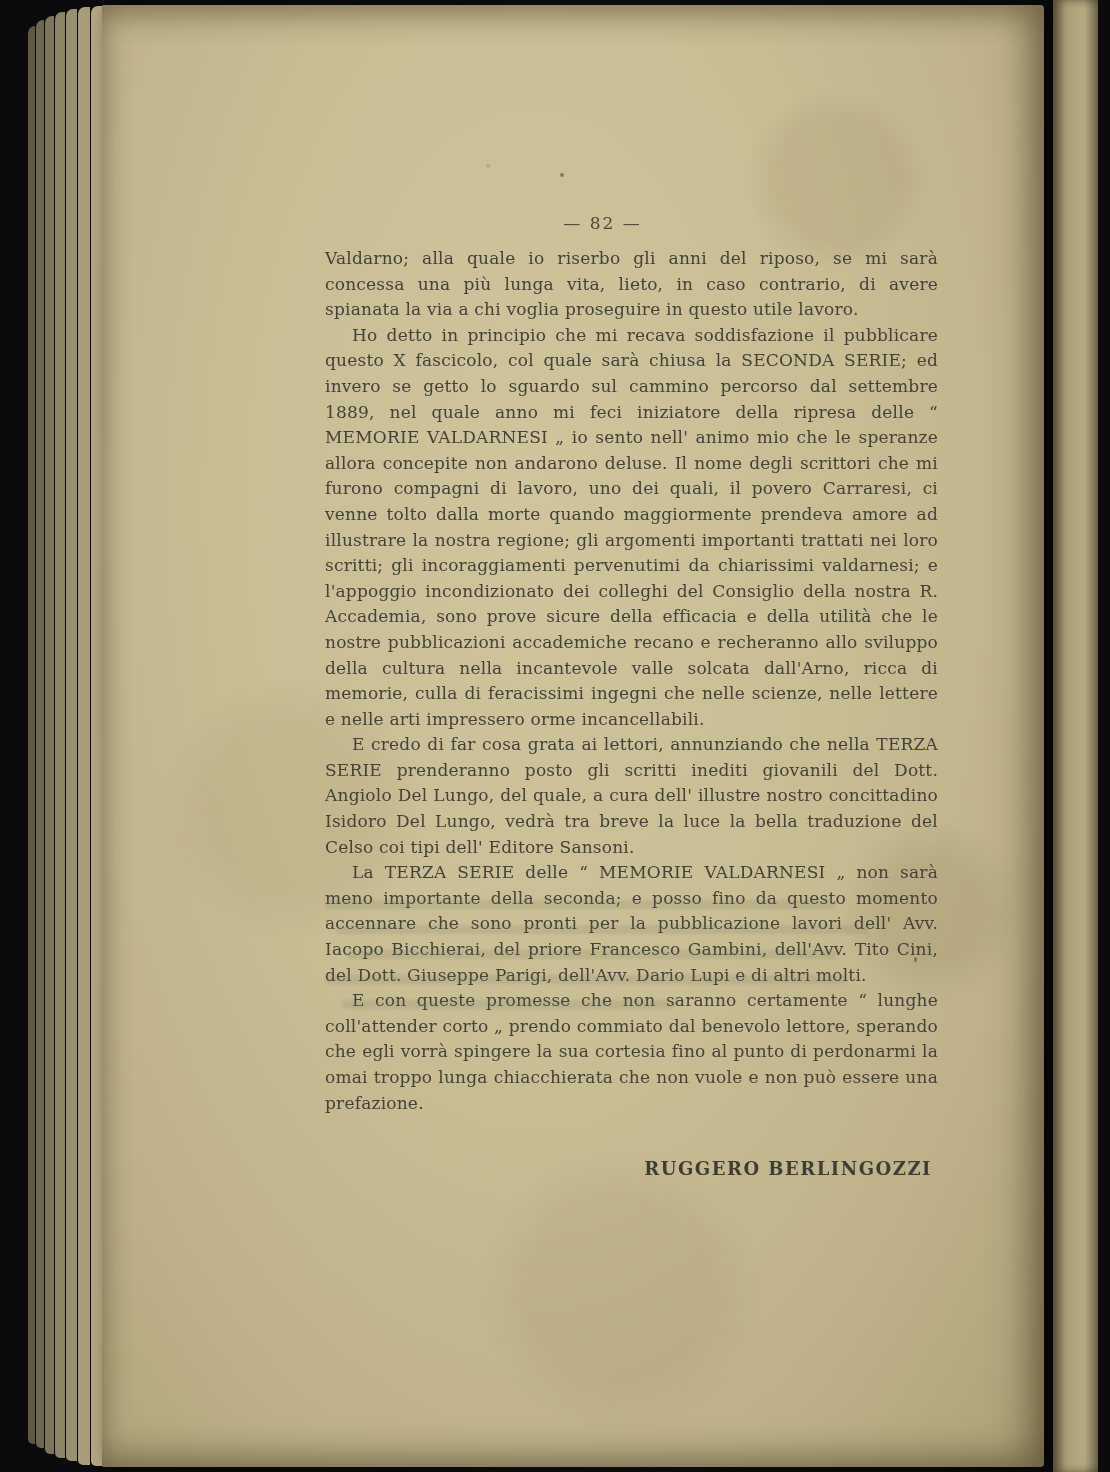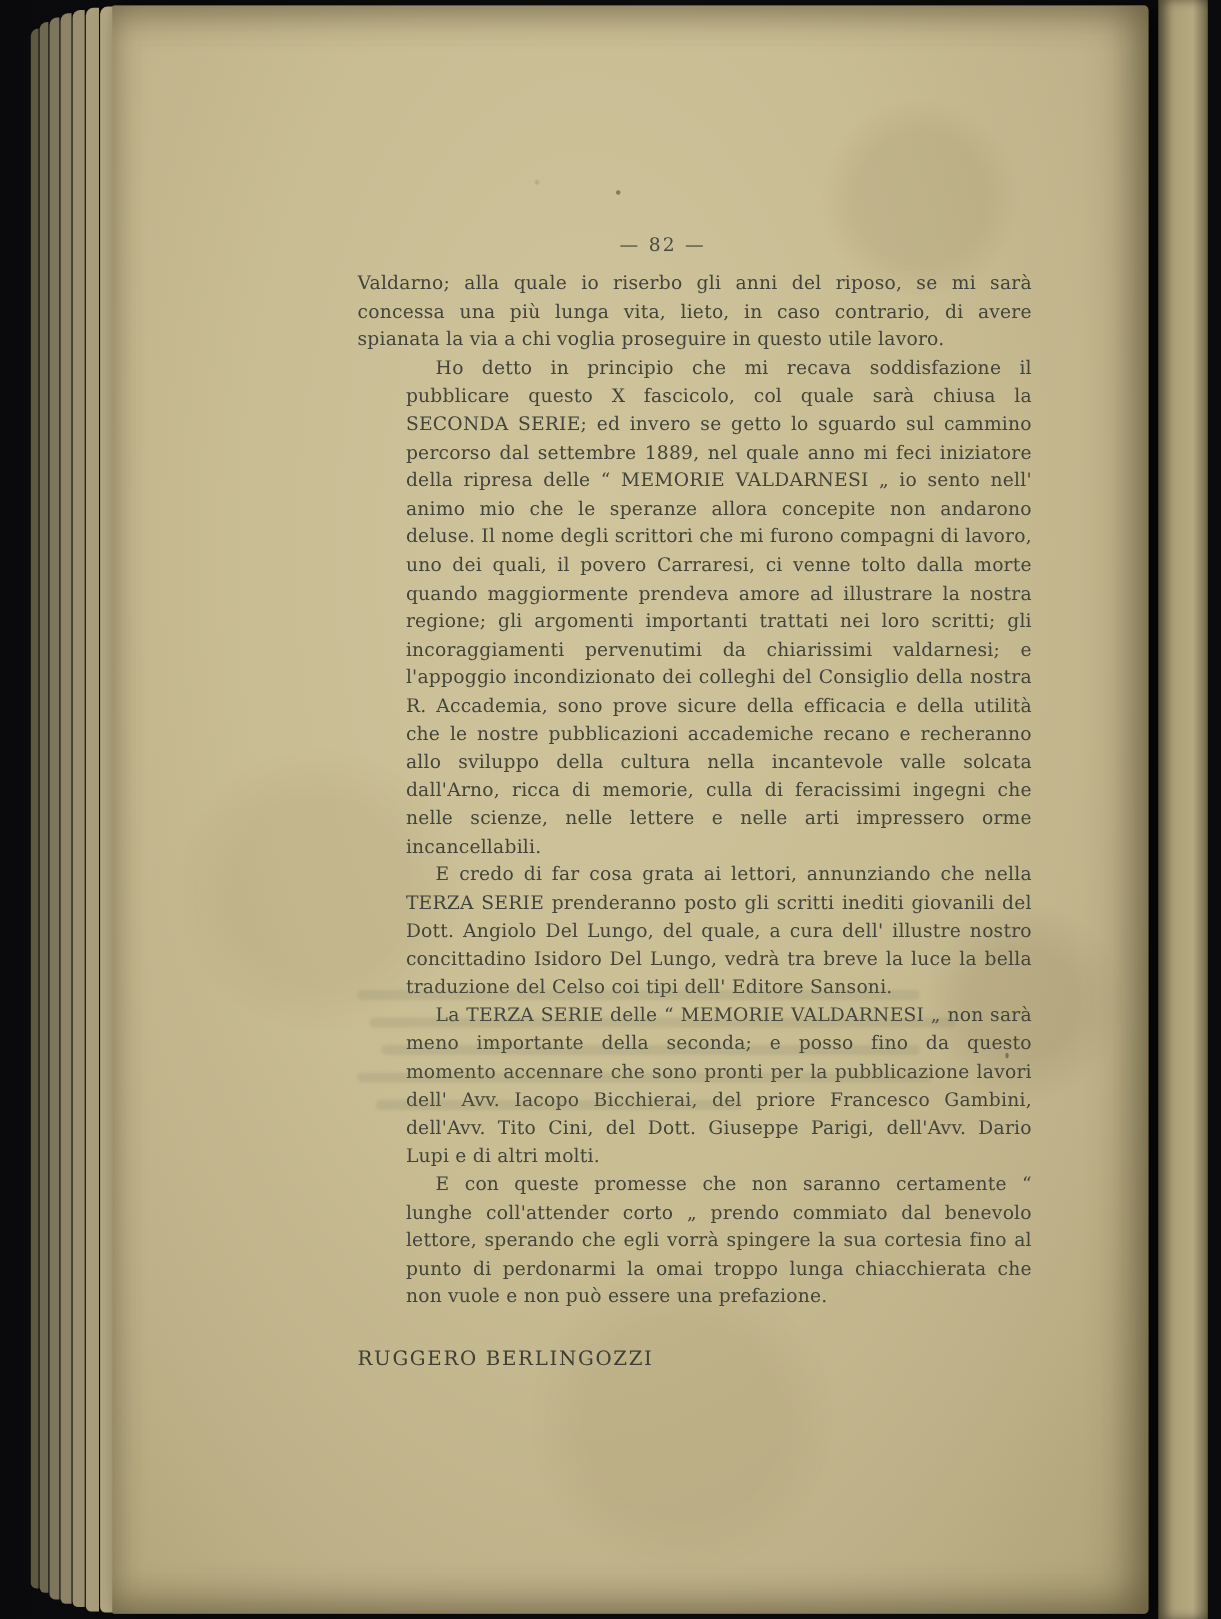--- a/index.html
+++ b/index.html
@@ -56,27 +56,27 @@
   .text-block {
     position:relative;
     margin-top:13px;
     padding-left:223px; padding-right:106px;
     color:#42433a;
     font-size:17px; line-height:25.6px;
     text-align:justify;
     letter-spacing:0.2px;
   }
   .para { margin:0; }
-  .indent { text-indent:27px;margin-left:44px; }
+  .indent { text-indent:27px; }
 
   .signature {
-    margin-top:30px;
-    text-align:left;
+    margin-top:40px;
+    text-align:right;
     padding-right:6px;
-    font-size:18px; font-weight:400; letter-spacing:1.5px;
+    font-size:18px; font-weight:700; letter-spacing:1.5px;
     color:#3d3e35;
   }
 
   
   .ghost { position:absolute; left:223px; top:895px; width:555px; pointer-events:none; filter:blur(1.6px); }
   .ghost div { height:9px; margin-bottom:16px; background:rgba(112,120,88,0.16); border-radius:4px; }
 
   
   .right-page {
     position:absolute; left:1053px; top:0; width:45px; height:1472px;

